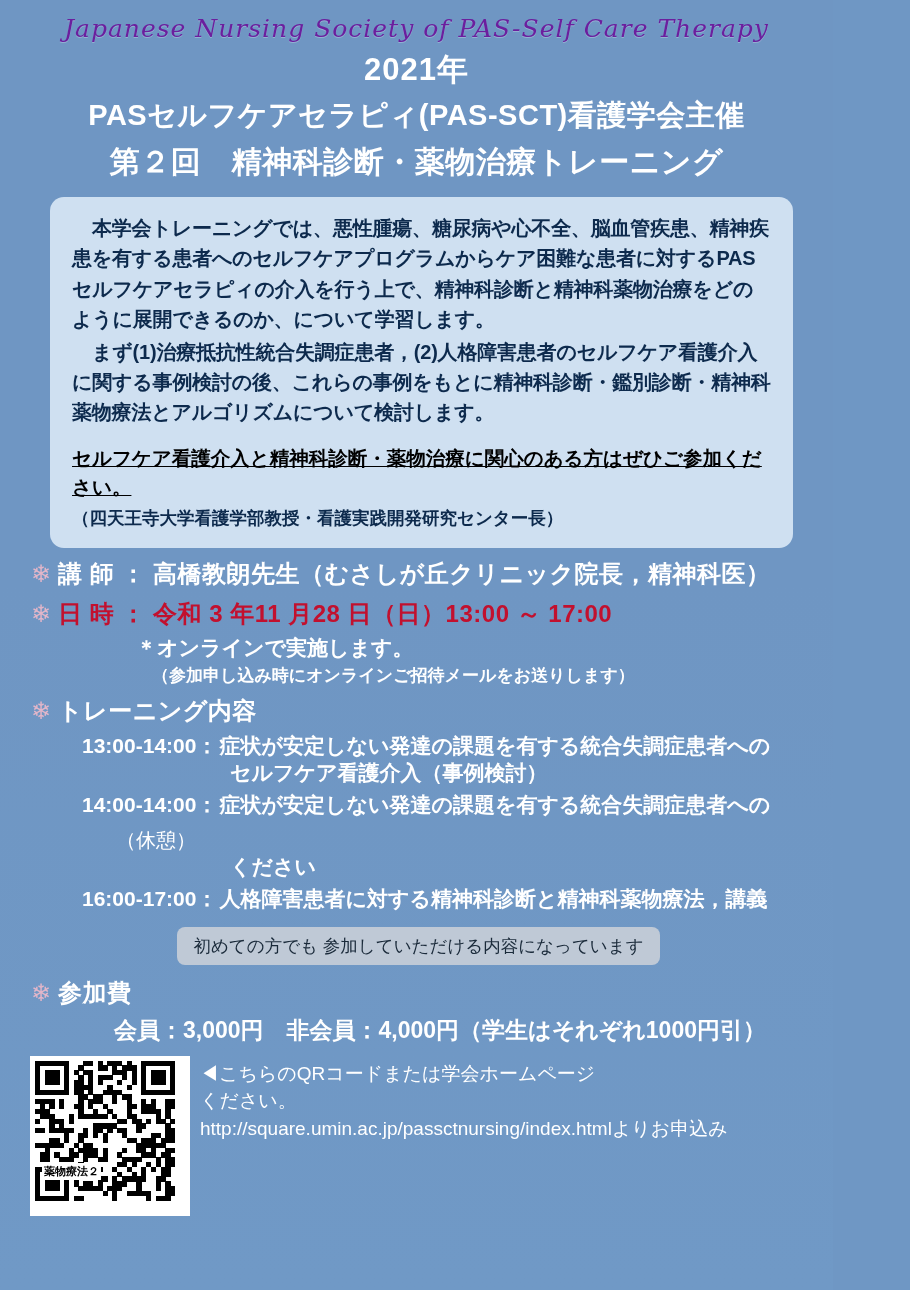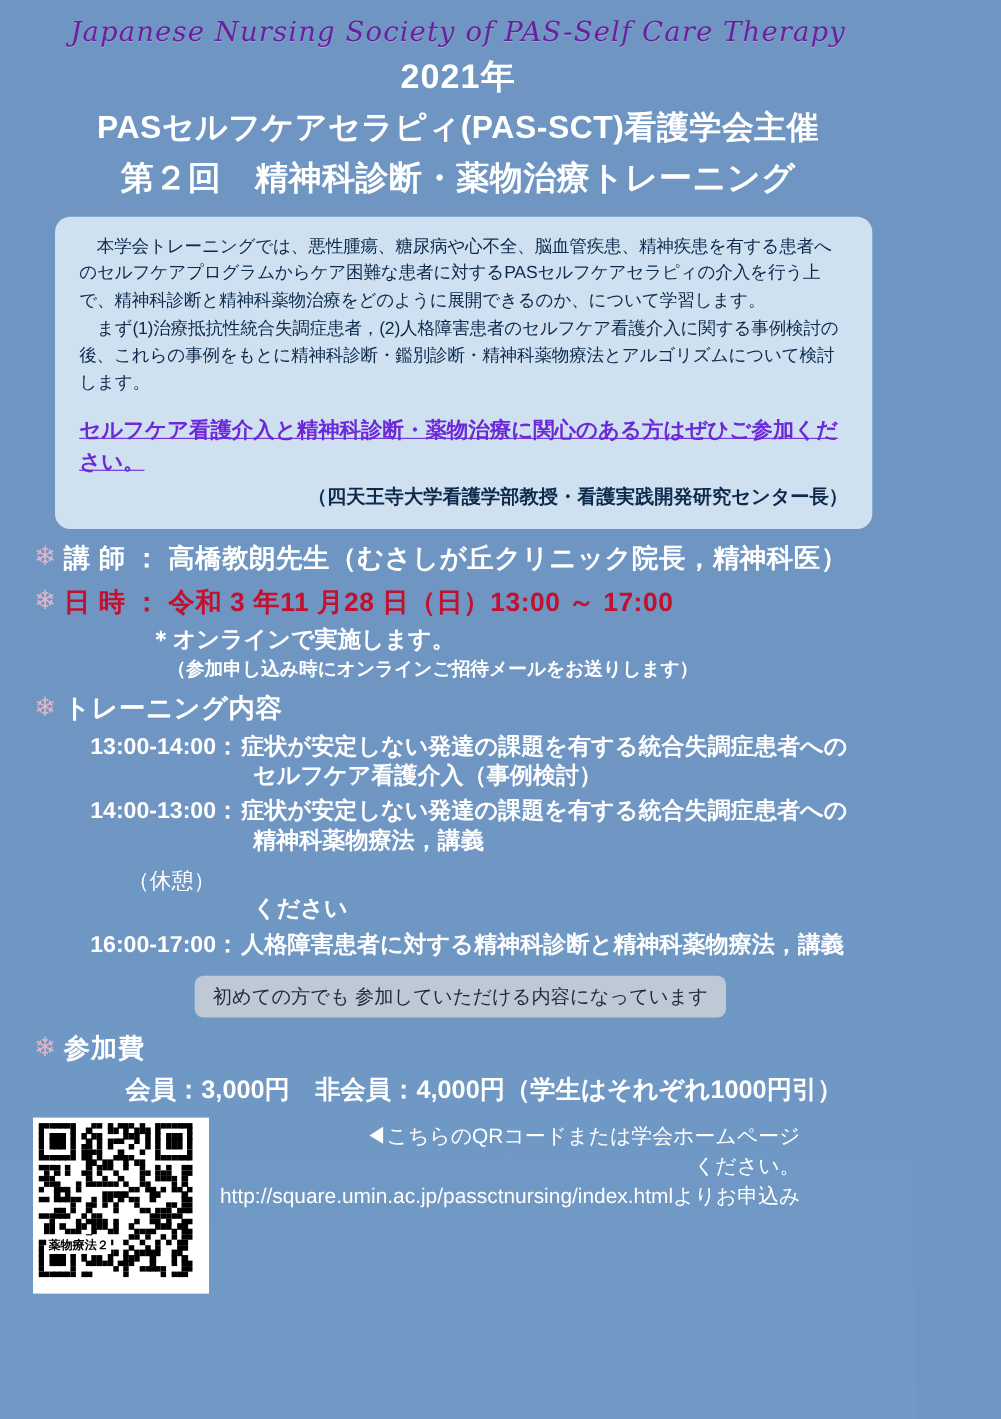--- a/index.html
+++ b/index.html
@@ -56,49 +56,48 @@
   
   .abstract {
     margin: 14px 40px 0 50px;
     background: #cfe0f1;
     border-radius: 14px;
     padding: 16px 22px 18px 22px;
     color: #0d2a4d;
   }
   .abstract p {
     margin: 0;
-    font-size: 16px;
-    font-weight: normal;
+    font-size: 20px;
+    font-weight: bold;
     line-height: 1.52;
     letter-spacing: -0.2px;
   }
   .abstract p.indent {
     text-indent: 1em;
   }
   .abstract p.second {
     margin-top: 2px;
   }
   .highlight {
     margin-top: 16px;
     font-size: 19.5px;
     font-weight: bold;
     line-height: 1.5;
-    color: #6d28d9;
+    color: #000000;
     text-decoration: underline;
   }
   .author {
     margin-top: 20px;
     text-align: right;
     font-size: 21px;
     font-weight: bold;
     color: #0d2a4d;
   }
   .affil {
     margin-top: 4px;
-    text-align: right;
     font-size: 17.5px;
     font-weight: bold;
     color: #0d2a4d;
   }
 
   
   .info {
     margin: 10px 0 0 0;
     padding: 0 20px 0 24px;
   }
@@ -226,21 +225,20 @@
     background: #ffffff;
     font-size: 11px;
     font-weight: bold;
     color: #000;
     padding: 1px 2px;
     z-index: 5;
   }
   .apply {
     margin-left: 10px;
     padding-top: 4px;
-    text-align: right;
   }
   .apply-line {
     font-size: 19px;
     color: #ffffff;
     line-height: 1.45;
   }
 </style>
 </head>
 <body>
 
@@ -286,24 +284,23 @@
 
     <div class="schedule">
 
       <div class="sch-item">
         <span class="sch-time">13:00-14:00：</span>
         <span class="sch-desc">症状が安定しない発達の課題を有する統合失調症患者への</span>
       </div>
       <div class="sch-cont">セルフケア看護介入（事例検討）</div>
 
       <div class="sch-item">
-        <span class="sch-time">14:00-13:00：</span>
+        <span class="sch-time">14:00-14:00：</span>
         <span class="sch-desc">症状が安定しない発達の課題を有する統合失調症患者への</span>
       </div>
-      <div class="sch-cont">精神科薬物療法，講義</div>
 
       <div class="rest">（休憩）</div>
 
       <div class="sch-cont">ください</div>
 
       <div class="sch-item">
         <span class="sch-time">16:00-17:00：</span>
         <span class="sch-desc">人格障害患者に対する精神科診断と精神科薬物療法，講義</span>
       </div>
 

